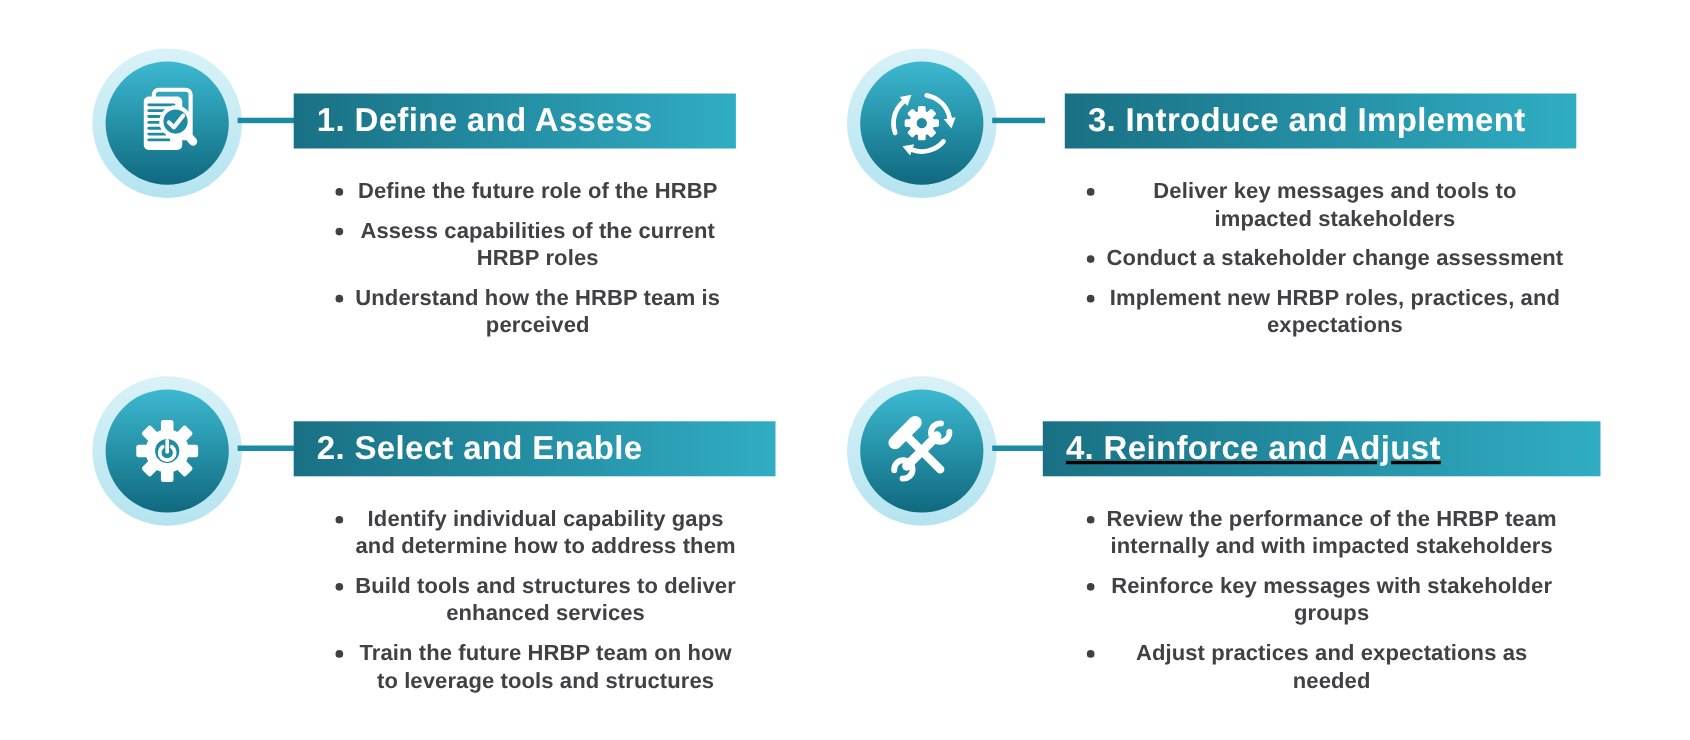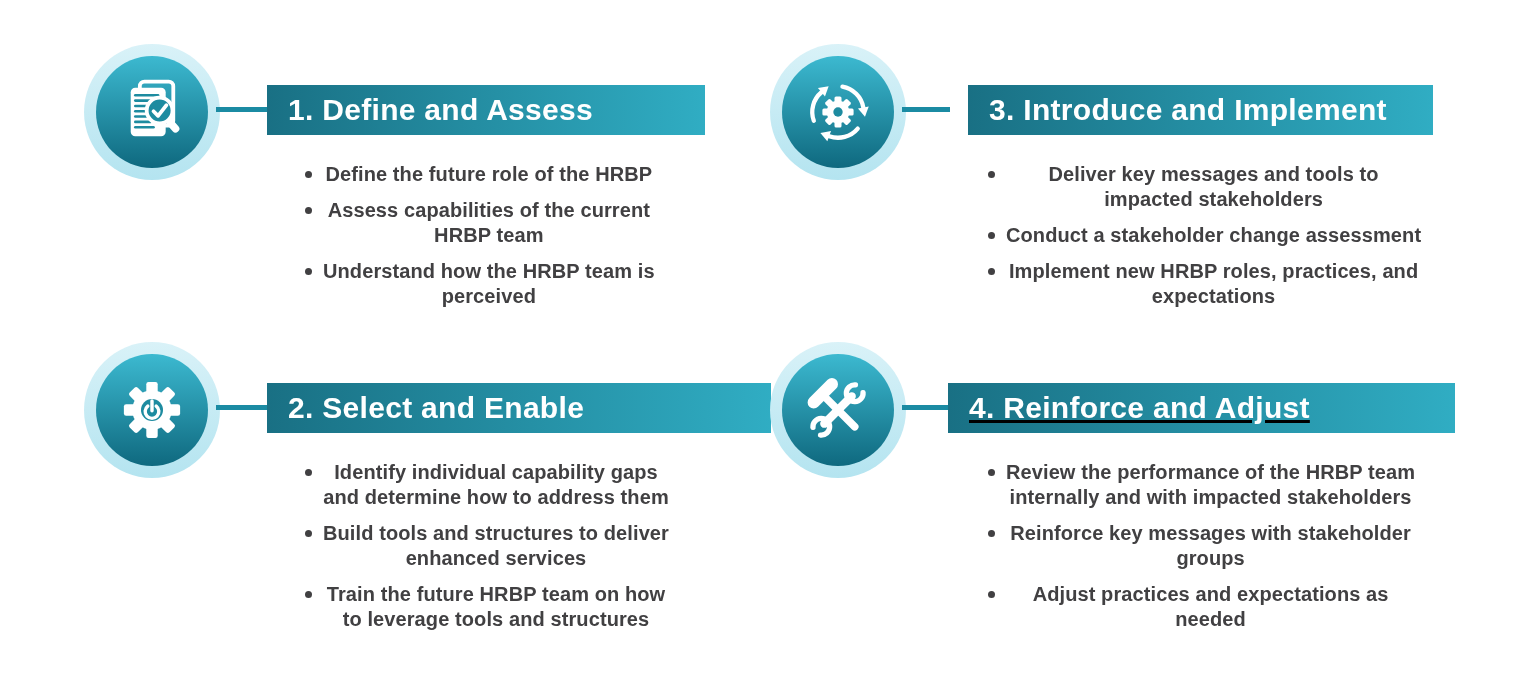--- a/index.html
+++ b/index.html
@@ -37,26 +37,26 @@
     font-size:20px;line-height:25px;font-weight:bold;color:#414042;
     letter-spacing:0.1px;white-space:pre;text-align:center;
   }
   .bullets li::before{
     content:"";position:absolute;left:2px;top:9px;
     width:7px;height:7px;border-radius:50%;background:#414042;
   }
   
   .s1-ring{left:84px;top:44px;}
   .s1-conn{left:216px;top:107px;width:53px;}
-  .s1-banner{left:267px;top:85px;width:438px;}
+  .s1-banner{left:267px;top:85px;width:402px;}
   .s1-bullets{left:303px;top:162px;}
   
   .s2-ring{left:84px;top:342px;}
   .s2-conn{left:216px;top:405px;width:53px;}
-  .s2-banner{left:267px;top:383px;width:504px;}
+  .s2-banner{left:267px;top:383px;width:438px;}
   .s2-bullets{left:303px;top:460px;}
   
   .s3-ring{left:770px;top:44px;}
   .s3-conn{left:902px;top:107px;width:48px;}
   .s3-banner{left:968px;top:85px;width:465px;}
   .s3-bullets{left:986px;top:162px;}
   
   .s4-ring{left:770px;top:342px;}
   .s4-conn{left:902px;top:405px;width:48px;}
   .s4-banner{left:948px;top:383px;width:507px;text-decoration:underline;}
@@ -88,21 +88,21 @@
       </svg>
     </div>
   </div>
   <div class="connector s1-conn"></div>
   <div class="banner s1-banner">
     <h2>1. Define and Assess</h2>
   </div>
   <ul class="bullets s1-bullets">
     <li>Define the future role of the HRBP</li>
     <li>Assess capabilities of the current
-HRBP team</li>
+HRBP roles</li>
     <li>Understand how the HRBP team is
 perceived</li>
   </ul>
 
   <div class="ring s2-ring">
     <div class="disc">
       <svg class="icon" width="76" height="76" viewBox="0 0 100 100">
         <g fill="#ffffff">
           <rect x="42.5" y="13" width="15" height="16" rx="3" transform="rotate(0 50 50)"></rect>
           <rect x="42.5" y="13" width="15" height="16" rx="3" transform="rotate(45 50 50)"></rect>

